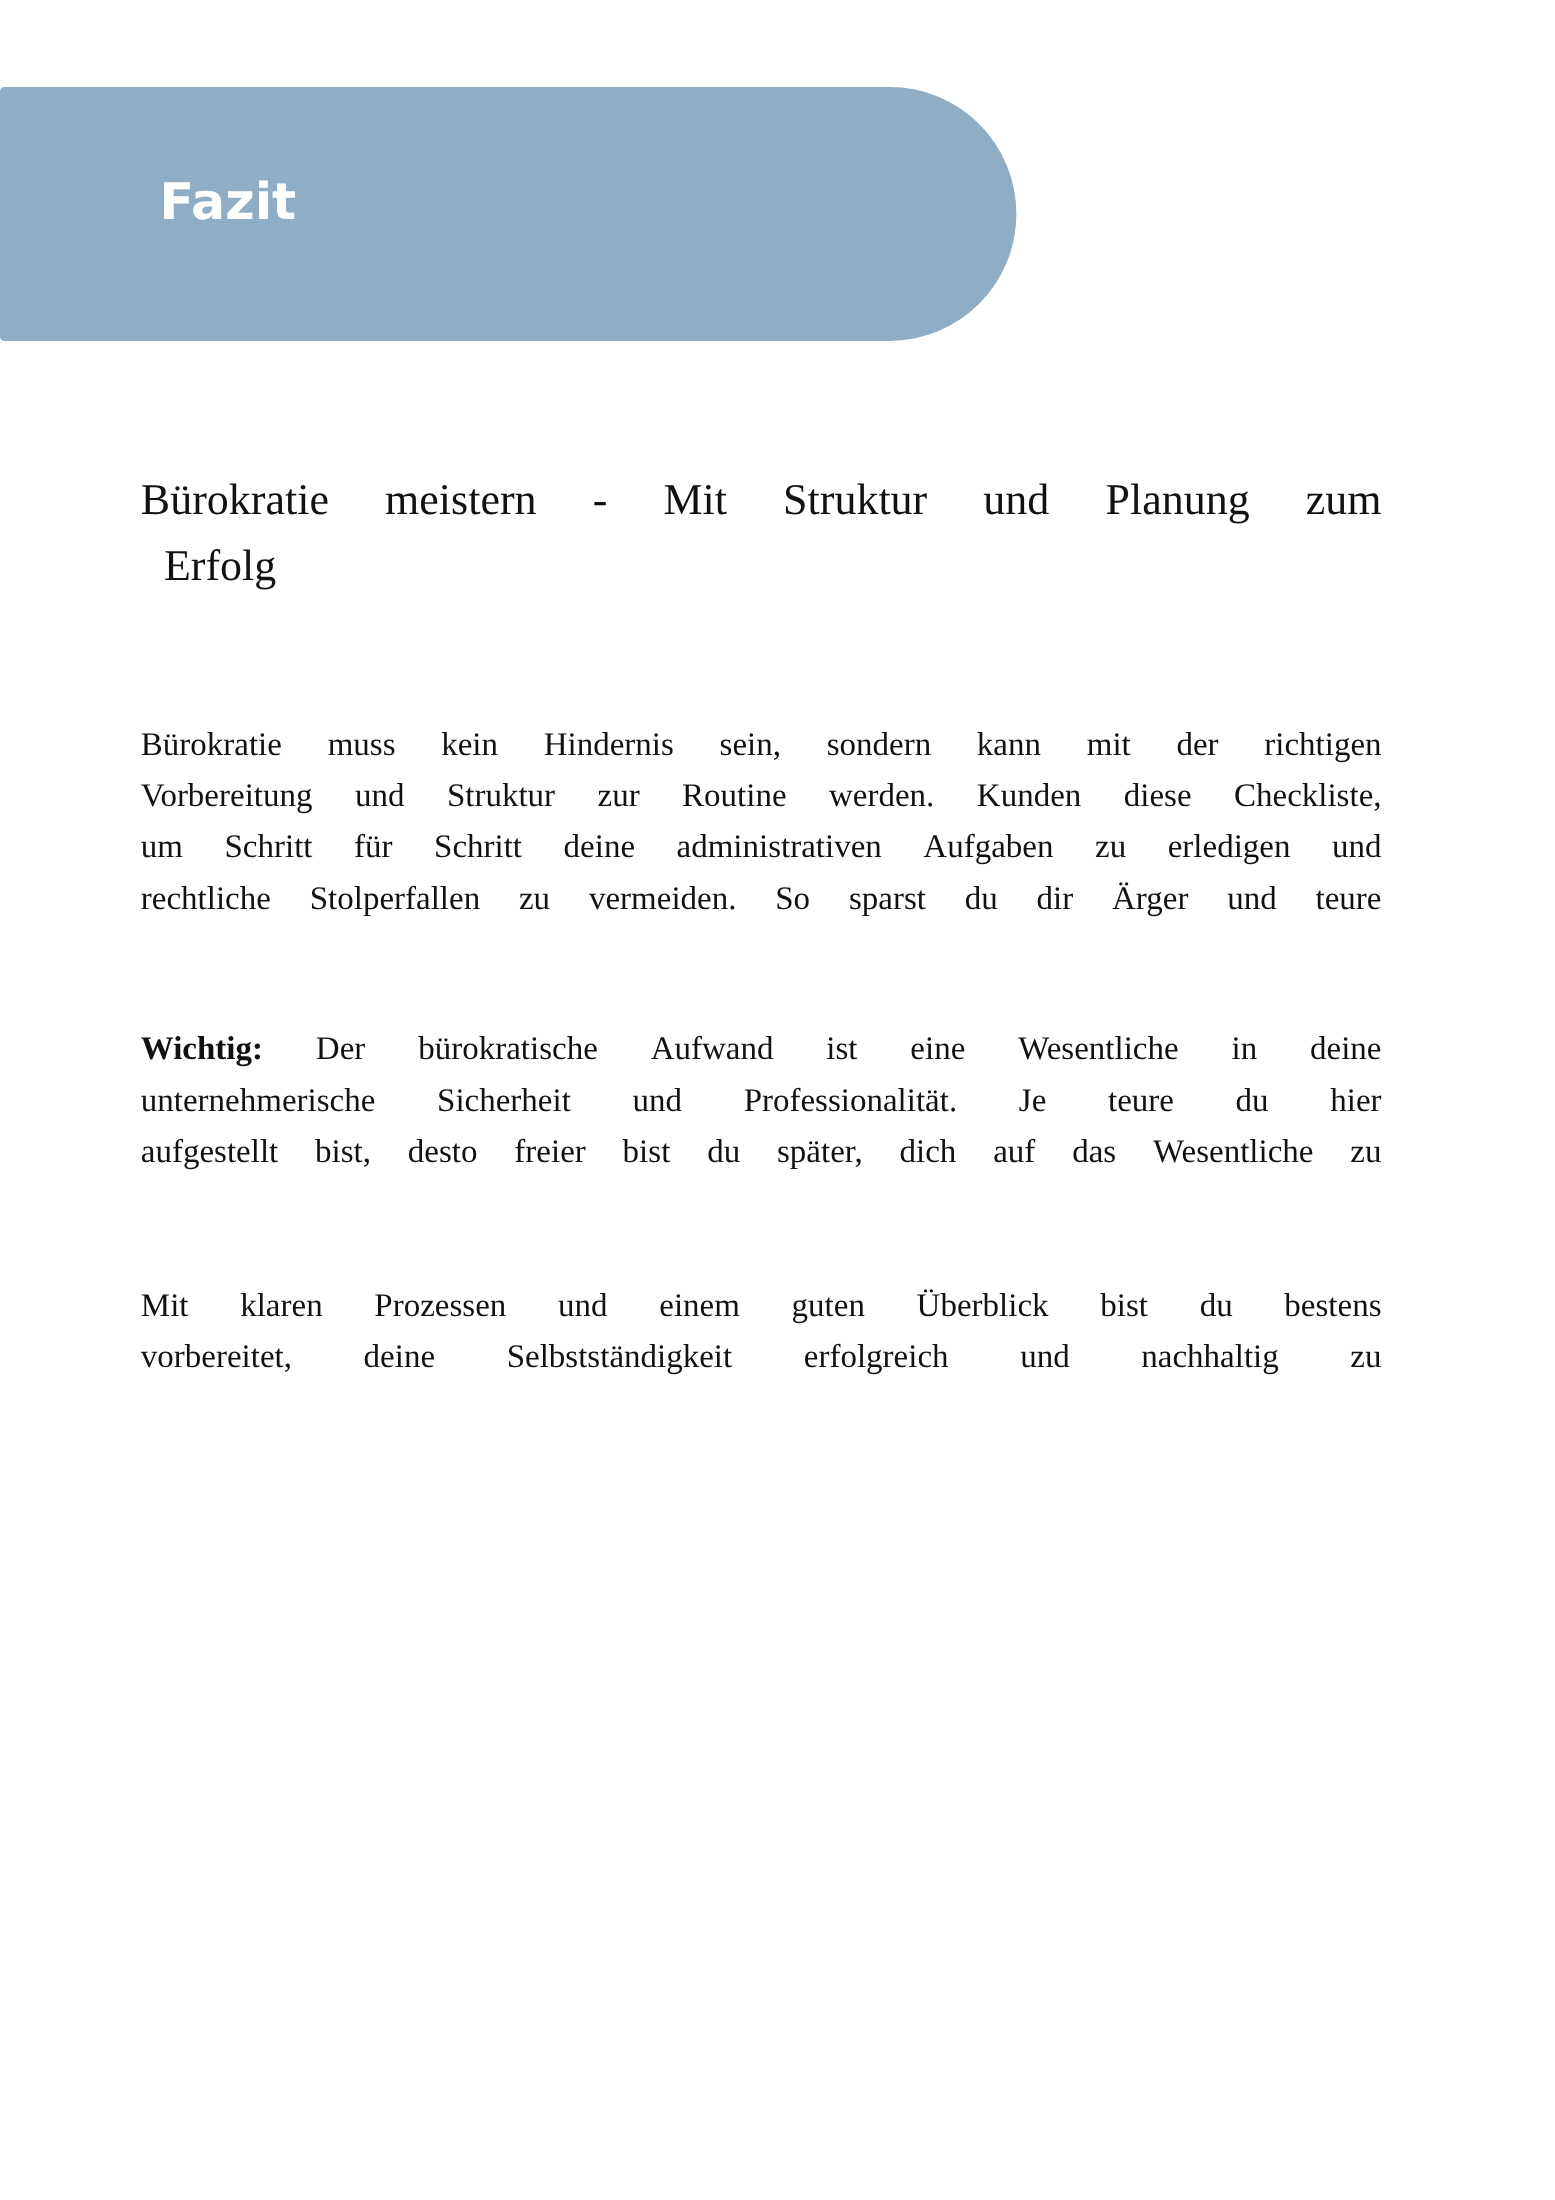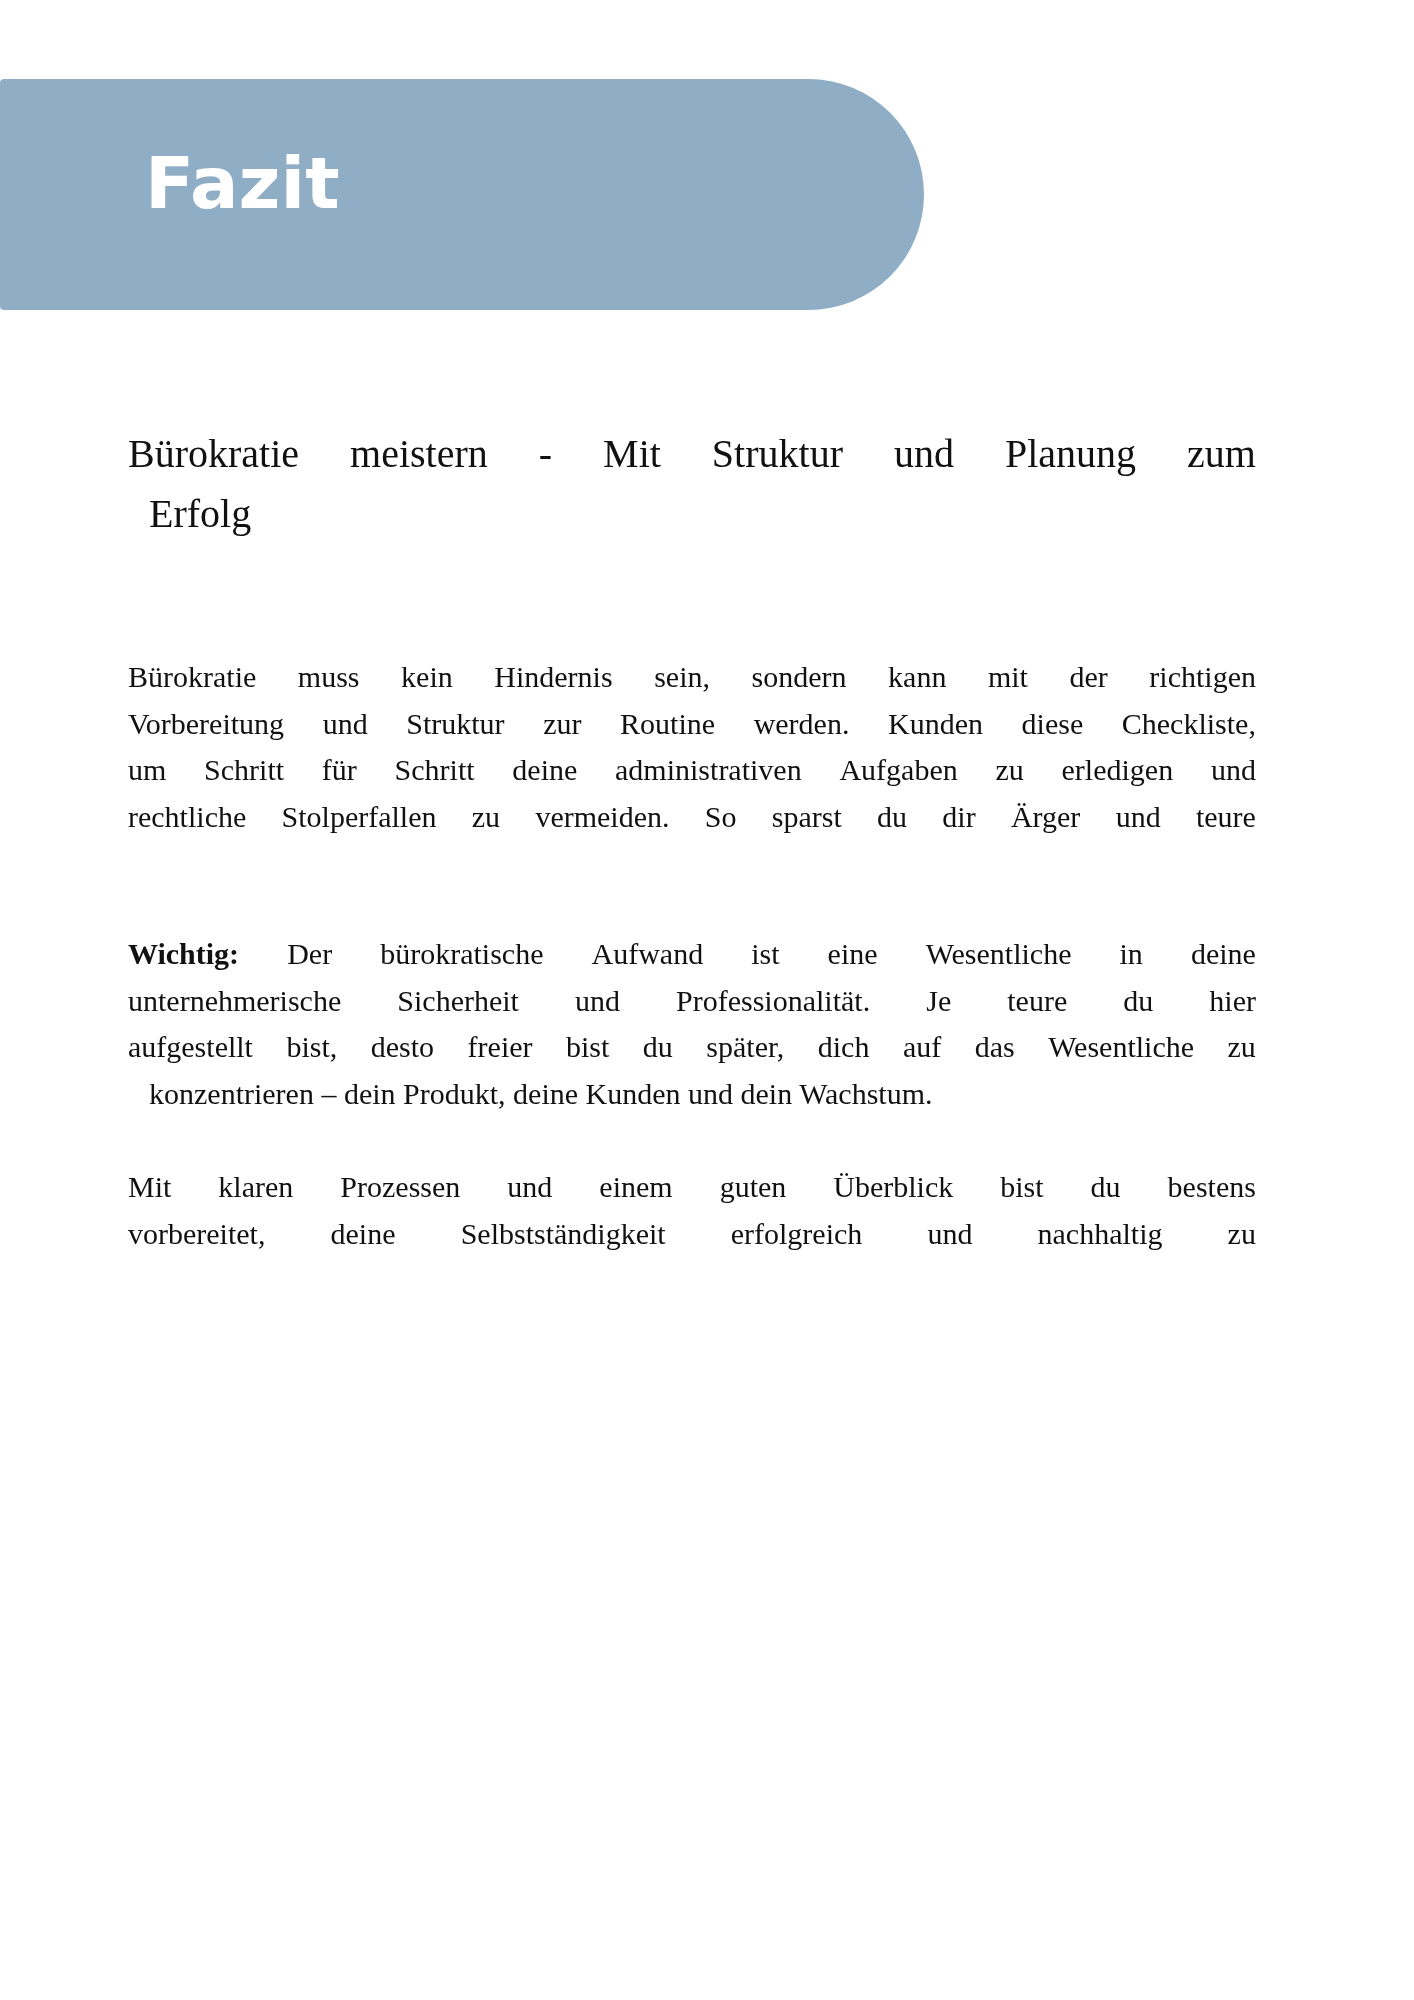--- a/index.html
+++ b/index.html
@@ -24,21 +24,21 @@
     background: var(--accent, #8FAEC6);
     border-radius: 4px 116px 116px 4px;
   }
   .banner-title {
     position: absolute;
     left: 145px;
     top: 140px;
     margin: 0;
     font-family: "DejaVu Sans", sans-serif;
     font-weight: bold;
-    font-size: 72px;
+    font-size: 46px;
     line-height: 86px;
     color: #ffffff;
     letter-spacing: 0px;
   }
   .content {
     position: absolute;
     left: 128px;
     width: 1128px;
     font-family: Liberation Serif, serif;
   }
@@ -174,21 +174,20 @@
       <span class="w">freier</span>
       <span class="w">bist</span>
       <span class="w">du</span>
       <span class="w">später,</span>
       <span class="w">dich</span>
       <span class="w">auf</span>
       <span class="w">das</span>
       <span class="w">Wesentliche</span>
       <span class="w">zu</span>
     </span>
-  <span class="line last">konzentrieren – dein Produkt, deine Kunden und dein Wachstum.</span>
 </div>
 
 <div class="content para3 body-text para">
   <span class="line-justify">
       <span class="w">Mit</span>
       <span class="w">klaren</span>
       <span class="w">Prozessen</span>
       <span class="w">und</span>
       <span class="w">einem</span>
       <span class="w">guten</span>

